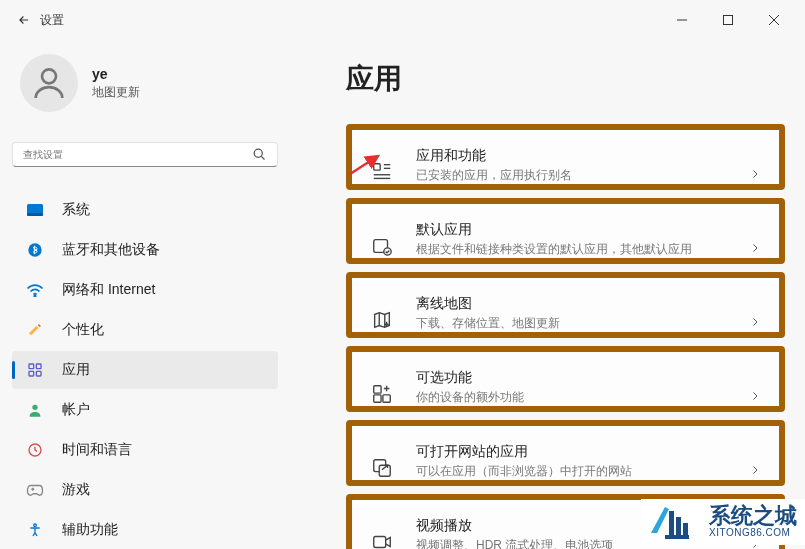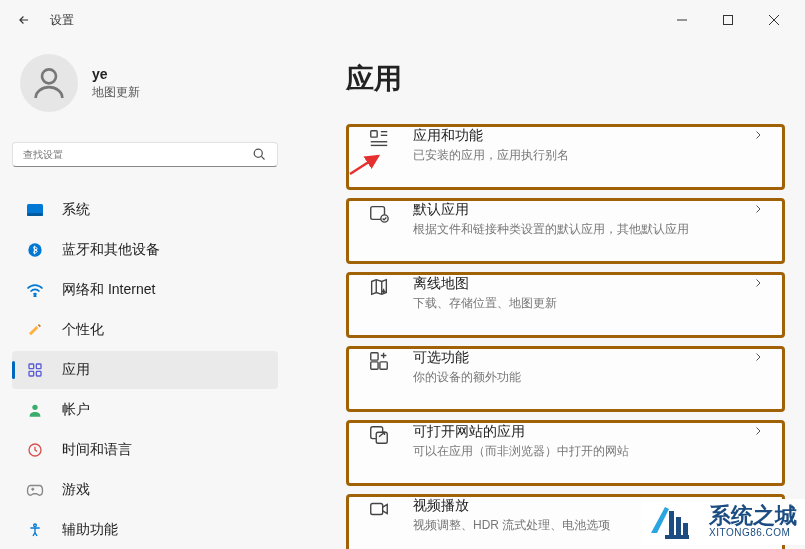--- a/index.html
+++ b/index.html
@@ -1,20 +1,20 @@
 <!DOCTYPE html>
 <html><head>
 <meta charset="utf-8">
 <style>
   * { margin: 0; padding: 0; box-sizing: border-box; font-family: "Segoe UI", "Microsoft YaHei", sans-serif; }
   body { width: 805px; height: 549px; background: #f7f7f7; overflow: hidden; position: relative; }
   
   .titlebar { height: 40px; display: flex; align-items: center; padding: 0 8px; }
   .back-button { width: 32px; height: 32px; display: flex; align-items: center; justify-content: center; cursor: pointer; border-radius: 4px; }
-  .title { font-size: 12px; margin-left: 10px; color: #333; text-align: center; }
+  .title { font-size: 12px; color: #333; text-align: center; }
   .window-controls { margin-left: auto; display: flex; }
   .window-controls div { width: 46px; height: 30px; display: flex; align-items: center; justify-content: center; cursor: pointer; }
   
   .content { display: flex; height: calc(100% - 40px); gap: 20px; }
   .sidebar { width: 290px; padding: 14px 12px 0 12px; display: flex; flex-direction: column; }
   
   .user-block { display: flex; align-items: center; margin-bottom: 30px; padding-left: 8px; }
   .avatar { width: 58px; height: 58px; border-radius: 50%; background: #e6e6e6; display: flex; align-items: center; justify-content: center; }
   .user-text { margin-left: 14px; }
   .user-name { font-size: 14px; font-weight: 600; color: #222; }
@@ -25,21 +25,21 @@
   
   .nav { display: flex; flex-direction: column; gap: 2px; }
   .nav-item { height: 38px; display: flex; align-items: center; padding: 0 10px 0 14px; border-radius: 4px; cursor: pointer; position: relative; font-size: 14px; color: #222; }
   .nav-item.active { background: #eaeaea; }
   .nav-item.active::before { content: ""; position: absolute; left: 0; top: 10px; bottom: 10px; width: 3px; background: #0067c0; border-radius: 2px; }
   .nav-icon { width: 18px; height: 18px; margin-right: 18px; display: flex; align-items: center; justify-content: center; }
   
   .main { flex: 1; padding: 20px 20px 0 36px; overflow: hidden; }
   .page-title { font-size: 28px; font-weight: 600; color: #222; margin-bottom: 26px; }
   .cards { display: flex; flex-direction: column; gap: 8px; }
-  .card { background: #fdfdfd; border: 3px solid #a16207; border-radius: 4px; height: 66px; display: flex; align-items: flex-start; padding: 0 18px; cursor: pointer; }
+  .card { background: #fdfdfd; border: 6px solid #a16207; border-radius: 4px; height: 66px; display: flex; align-items: flex-end; padding: 0 18px; cursor: pointer; }
   .card-icon { width: 24px; height: 24px; display: flex; align-items: center; justify-content: center; color: #444; }
   .card-text { margin-left: 22px; flex: 1; }
   .card-title { font-size: 14px; color: #222; }
   .card-sub { font-size: 12px; color: #777; margin-top: 2px; }
   .chevron { color: #555; }
   
   .annotation-arrow { position: absolute; left: 348px; top: 152px; pointer-events: none; }
   
   .watermark { position: absolute; right: 0; bottom: 4px; background: #fff; padding: 2px 8px 4px 4px; display: flex; align-items: center; gap: 20px; }
   .wm-logo { width: 44px; height: 40px; }

